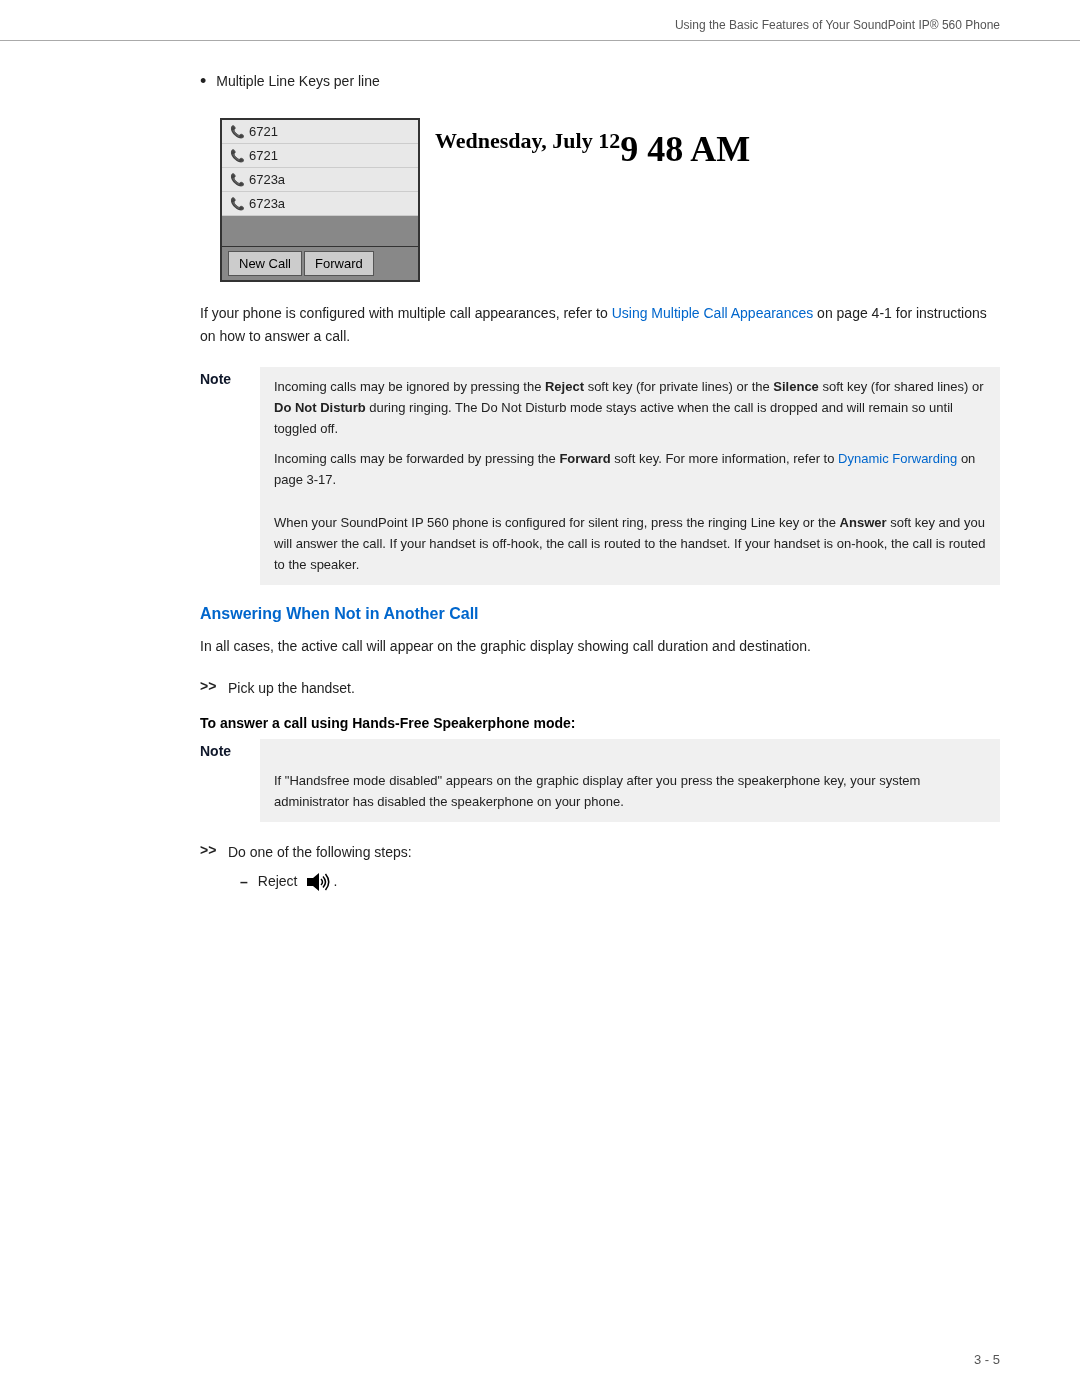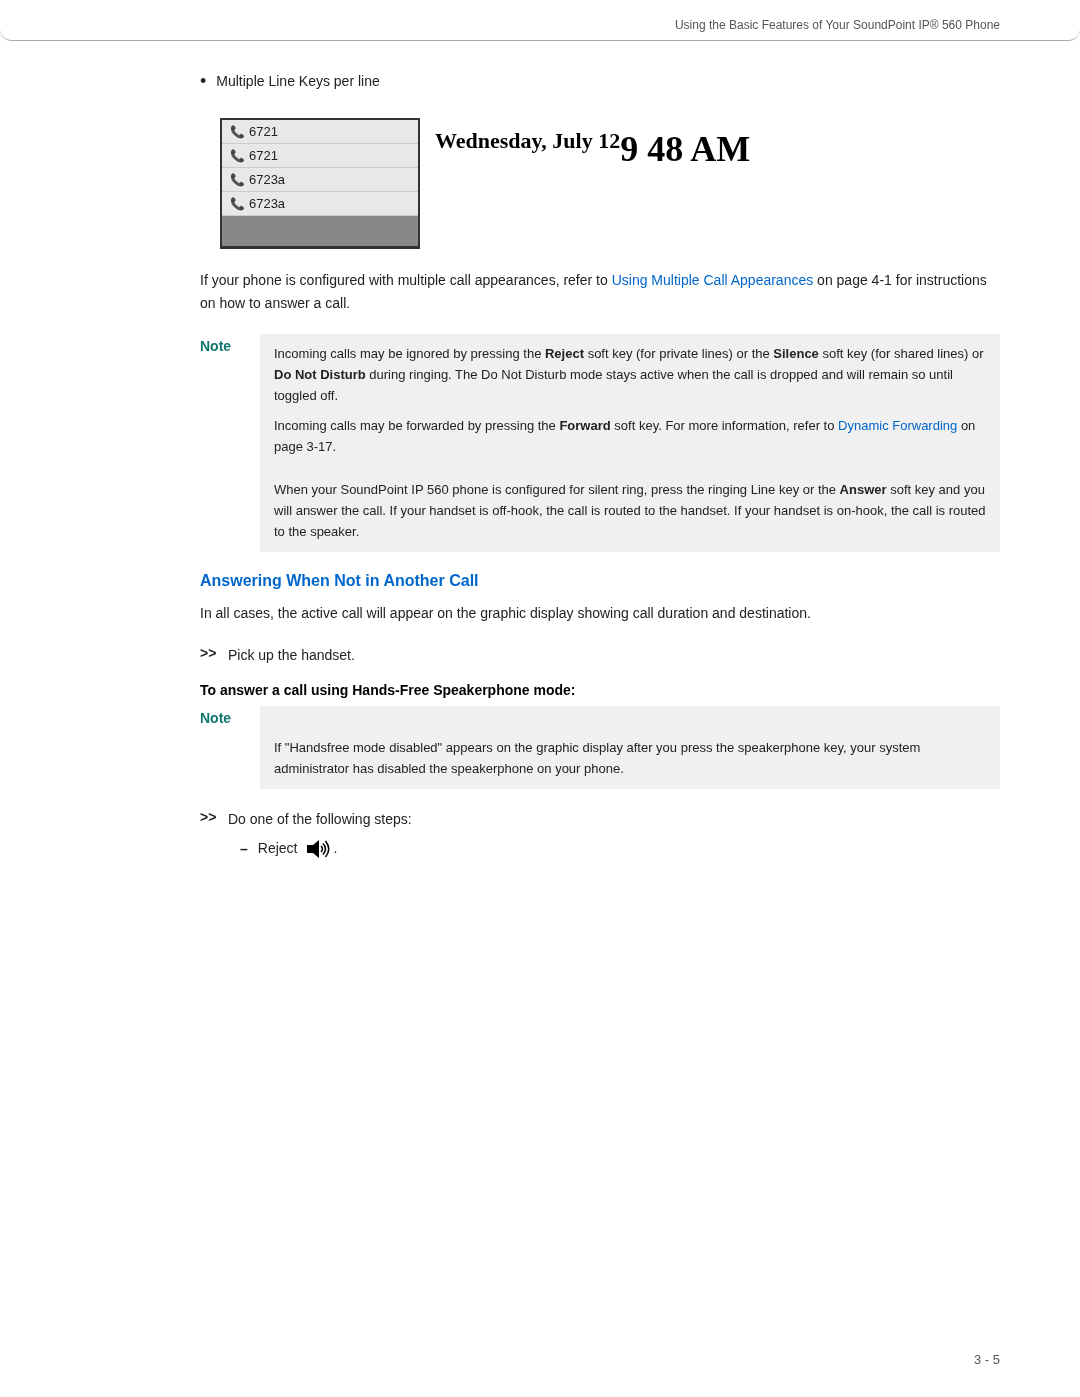--- a/index.html
+++ b/index.html
@@ -18,21 +18,20 @@
       position: relative;
     }
 
     .page-header {
       text-align: right;
       padding: 18px 80px 8px 80px;
       font-size: 12px;
       color: #555555;
       border-bottom: 1px solid #aaaaaa;
       margin-bottom: 30px;
-      border-radius: 12px;
     }
 
     .page-content {
       padding: 0 80px 0 200px;
     }
 
     .bullet-section {
       margin-bottom: 24px;
     }
 
@@ -143,21 +142,21 @@
     
     .note-section {
       display: flex;
       margin-bottom: 20px;
       align-items: flex-start;
     }
 
     .note-label {
       font-weight: bold;
       font-size: 14px;
-      color: #0f766e;
+      color: #0f172a;
       min-width: 60px;
       padding-top: 4px;
     }
 
     .note-box {
       background: #f0f0f0;
       border: none;
       padding: 10px 14px;
       font-size: 13px;
       line-height: 1.6;
@@ -270,20 +269,24 @@
         <div class="phone-line">
           <span class="phone-icon">📞</span>
           <span>6723a</span>
         </div>
         <div class="phone-line">
           <span class="phone-icon">📞</span>
           <span>6723a</span>
         </div>
         <div class="phone-line" style="background:#888888;height:30px;"></div>
       </div>
+      <div class="phone-softkeys">
+        <div class="softkey-btn">New Call</div>
+        <div class="softkey-btn">Forward</div>
+      </div>
     </div>
     <div class="phone-date-time">
       <div class="phone-date">Wednesday, July 12</div>
       <div class="phone-time">9 48 AM</div>
     </div>
   </div>
 
   <p class="body-text">
     <span>If your phone is configured with multiple call appearances, refer to </span><a class="link-blue" href="#">Using Multiple Call Appearances</a><span> on page 4-1 for instructions on how to answer a call.</span>
   </p>

